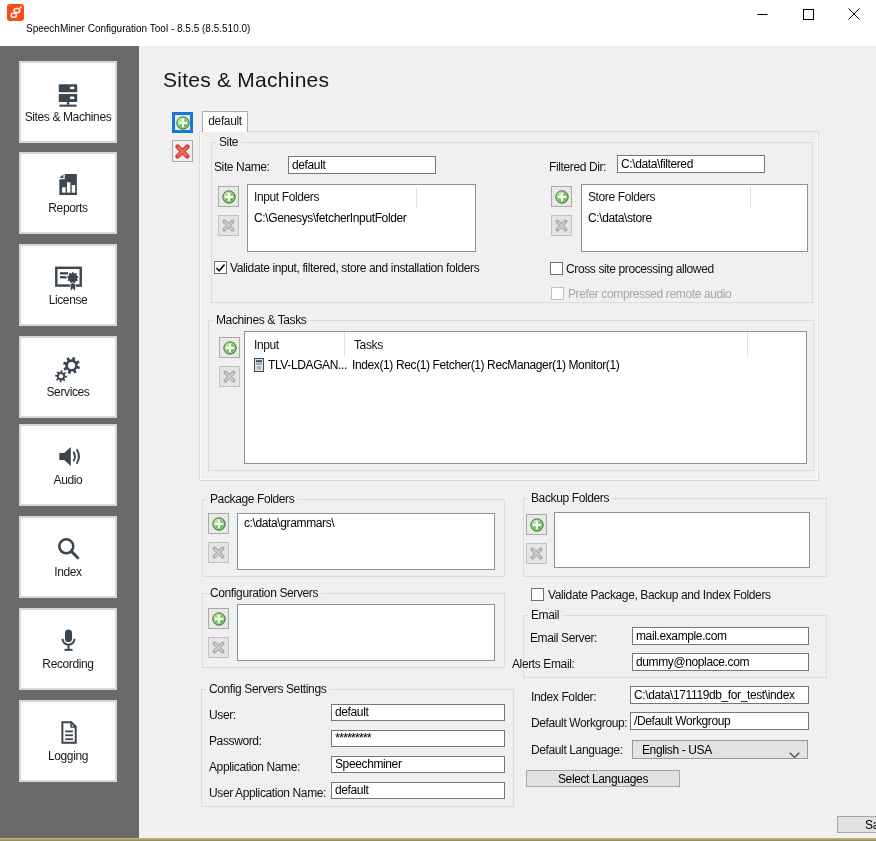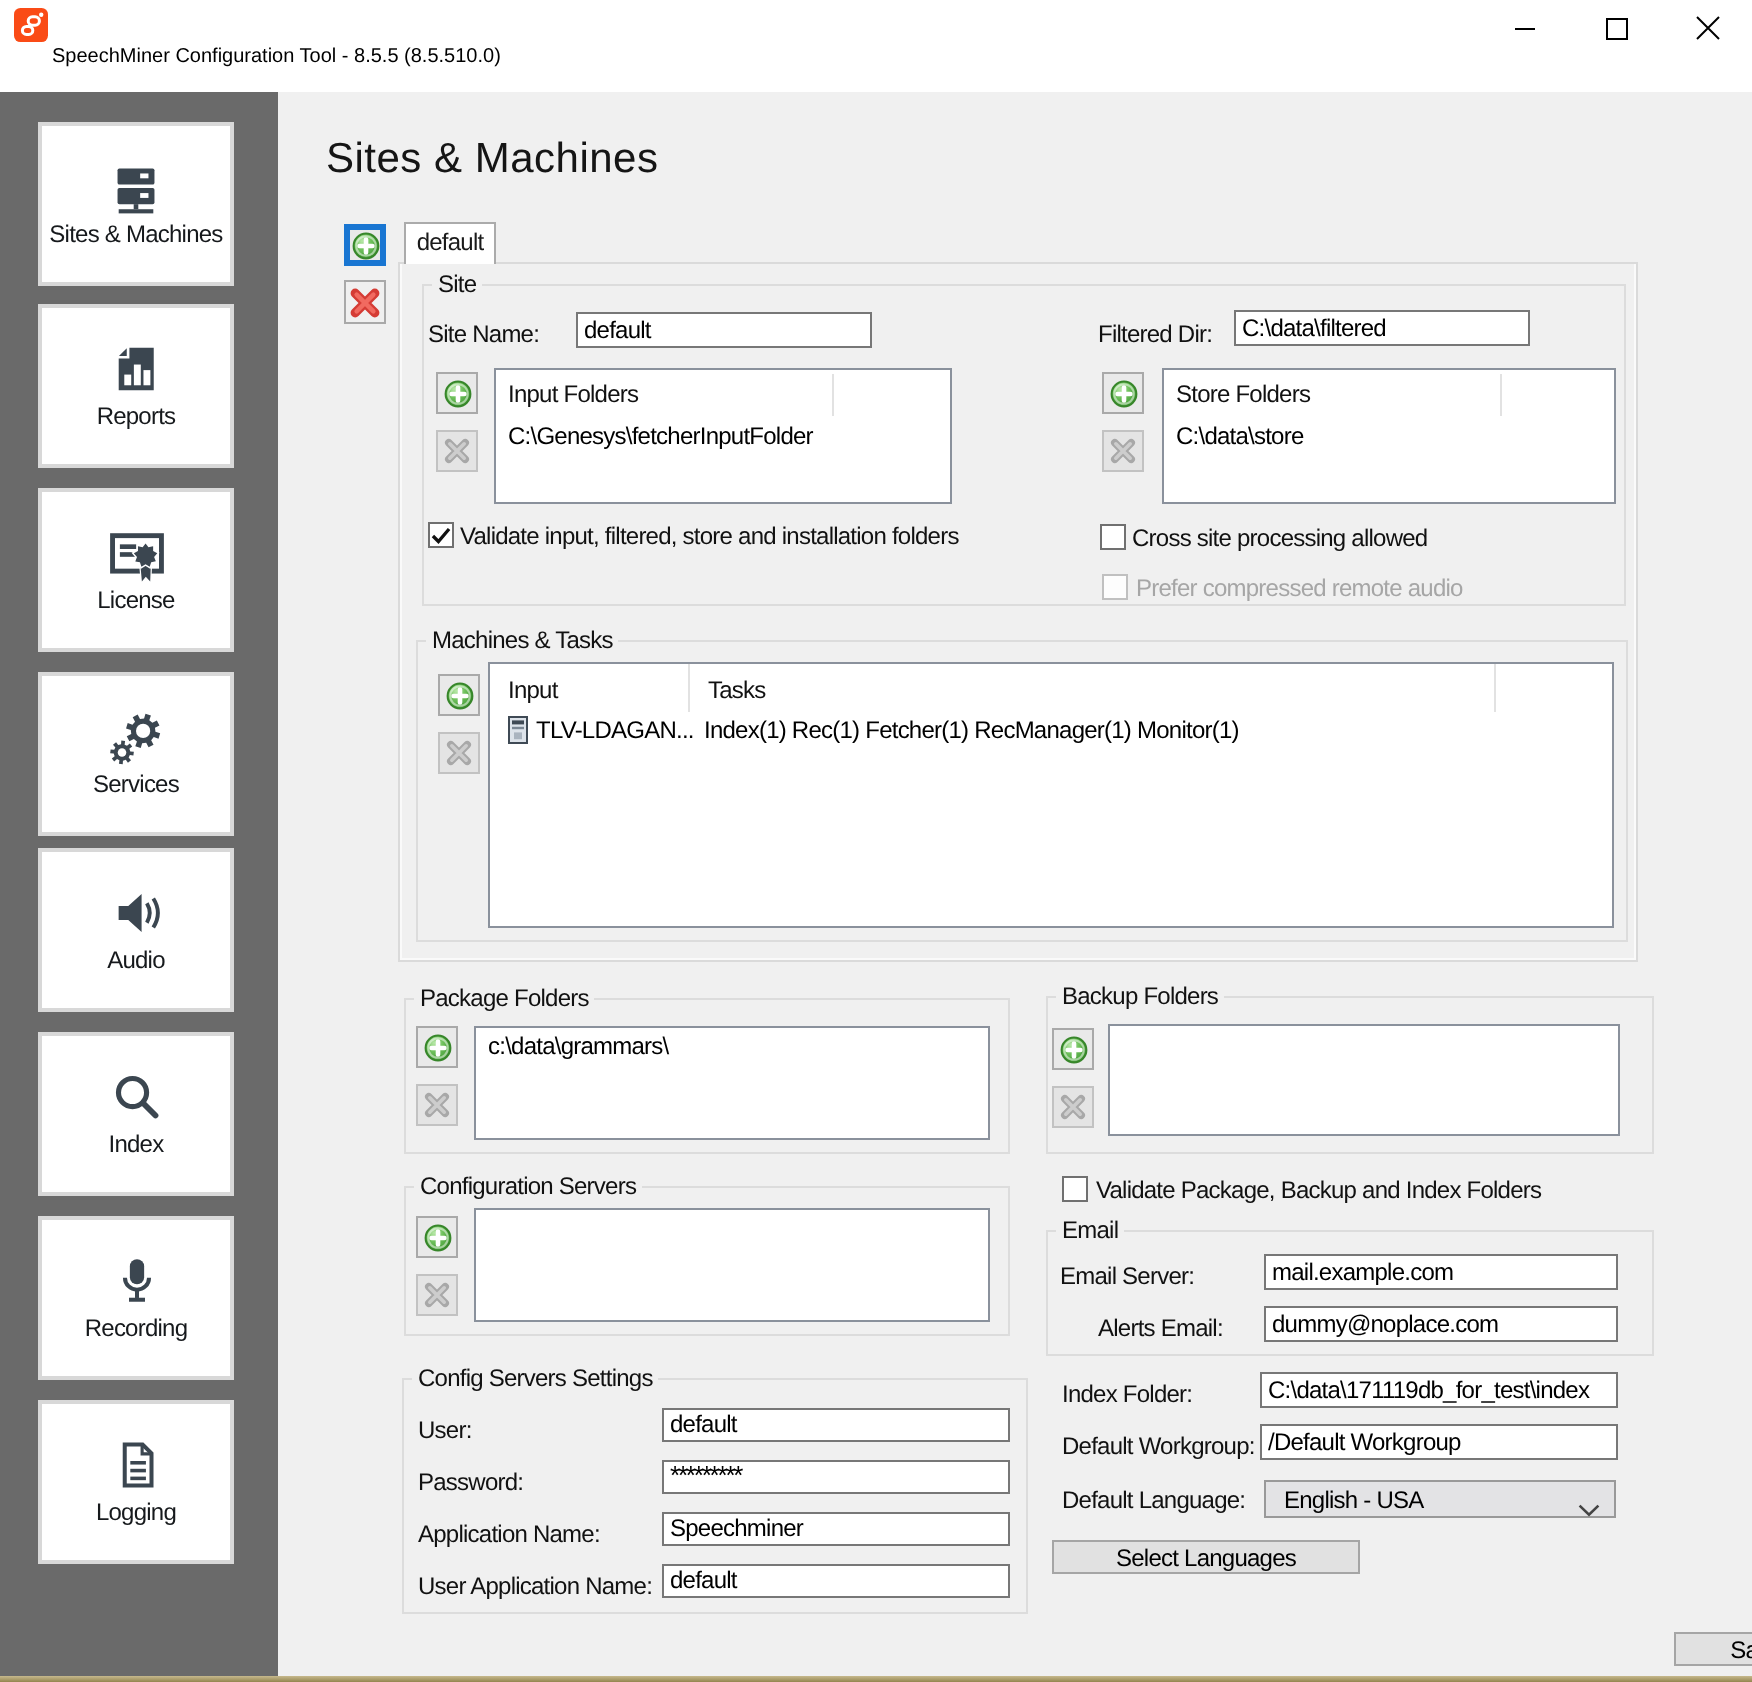--- a/index.html
+++ b/index.html
@@ -394,21 +394,21 @@
   <div class="chk" style="left:531px;top:588px;"></div>
   <div class="lbl" style="left:548px;top:588px;">Validate Package, Backup and Index Folders</div>
 
   <div class="grp" style="left:523px;top:615px;width:304px;height:63px;">
     <span>Email</span>
   </div>
   <div class="lbl" style="left:530px;top:631px;">Email Server:</div>
   <div class="inp" style="left:632px;top:627px;width:177px;height:18px;line-height:16px;">
     <span>mail.example.com</span>
   </div>
-  <div class="lbl" style="left:549px;top:657px;">Alerts Email:</div>
+  <div class="lbl" style="left:512px;top:657px;">Alerts Email:</div>
   <div class="inp" style="left:632px;top:653px;width:177px;height:18px;line-height:16px;">
     <span>dummy@noplace.com</span>
   </div>
 
   <div class="lbl" style="left:531px;top:690px;">Index Folder:</div>
   <div class="inp" style="left:630px;top:686px;width:179px;height:18px;line-height:16px;">
     <span>C:\data\171119db_for_test\index</span>
   </div>
   <div class="lbl" style="left:531px;top:716px;">Default Workgroup:</div>
   <div class="inp" style="left:630px;top:712px;width:179px;height:18px;line-height:16px;">

